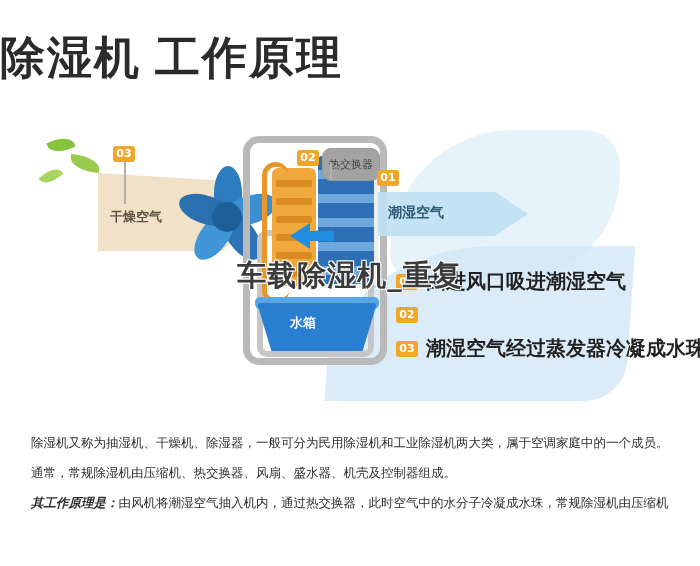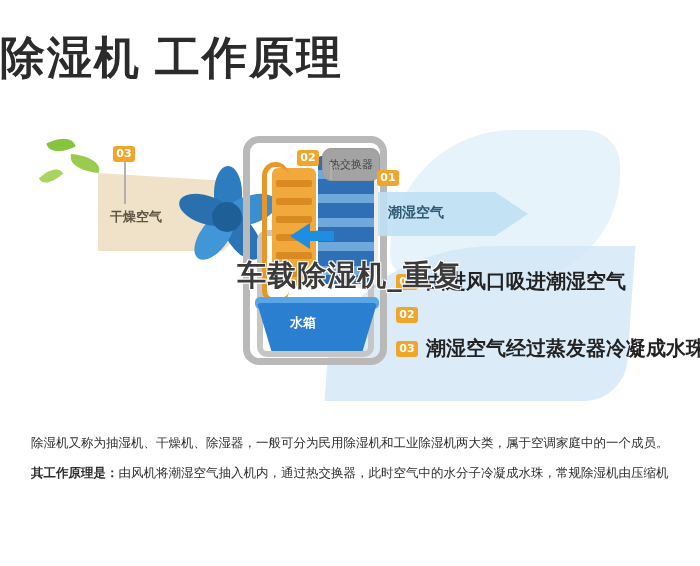--- a/index.html
+++ b/index.html
@@ -366,21 +366,21 @@
     left: 31px;
     top: 418px;
     width: 645px;
     font-family: "DejaVu Sans", sans-serif;
     font-size: 12.5px;
     line-height: 22px;
     color: #2e2e2e;
     margin-top: 14px;
   }
   .body-text p { margin: 0 0 8px 0; }
-  .body-text .bold { font-weight: bold; }
+  .body-text .bold { font-weight: bold; font-style: italic; }
 
   
   .bottom-fade {
     position: absolute;
     left: 0;
     top: 556px;
     width: 700px;
     height: 10px;
     background: #ffffff;
   }
@@ -467,17 +467,18 @@
         <span class="legend-text">潮湿空气经过蒸发器冷凝成水珠</span>
       </div>
     </div>
 
   </div>
 
   <div class="watermark">车载除湿机_重复</div>
 
   <div class="body-text">
     <p>除湿机又称为抽湿机、干燥机、除湿器，一般可分为民用除湿机和工业除湿机两大类，属于空调家庭中的一个成员。</p>
+    <p>通常，常规除湿机由压缩机、热交换器、风扇、盛水器、机壳及控制器组成。</p>
     <p><span class="bold">其工作原理是：</span><span>由风机将潮湿空气抽入机内，通过热交换器，此时空气中的水分子冷凝成水珠，常规除湿机由压缩机</span></p>
   </div>
 
   <div class="bottom-fade"></div>
 </div>
 
 </body></html>

